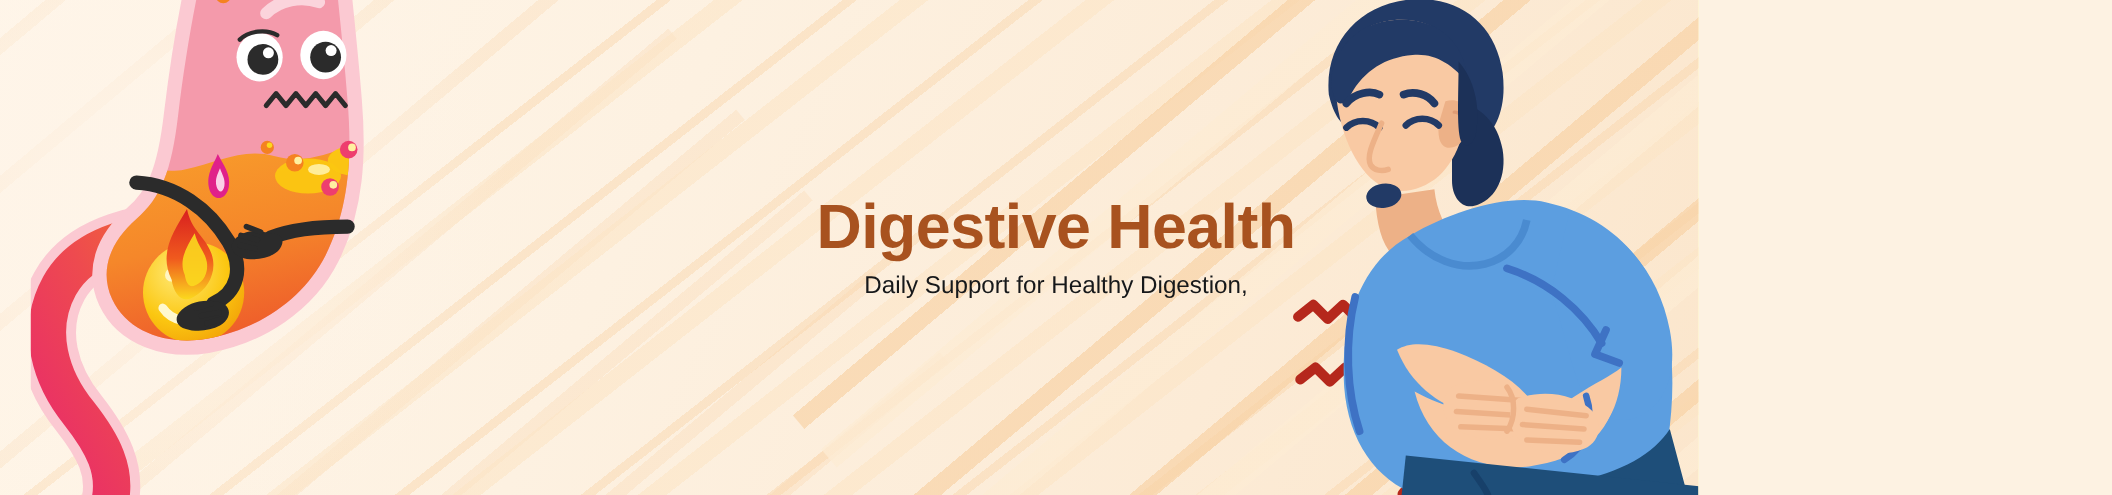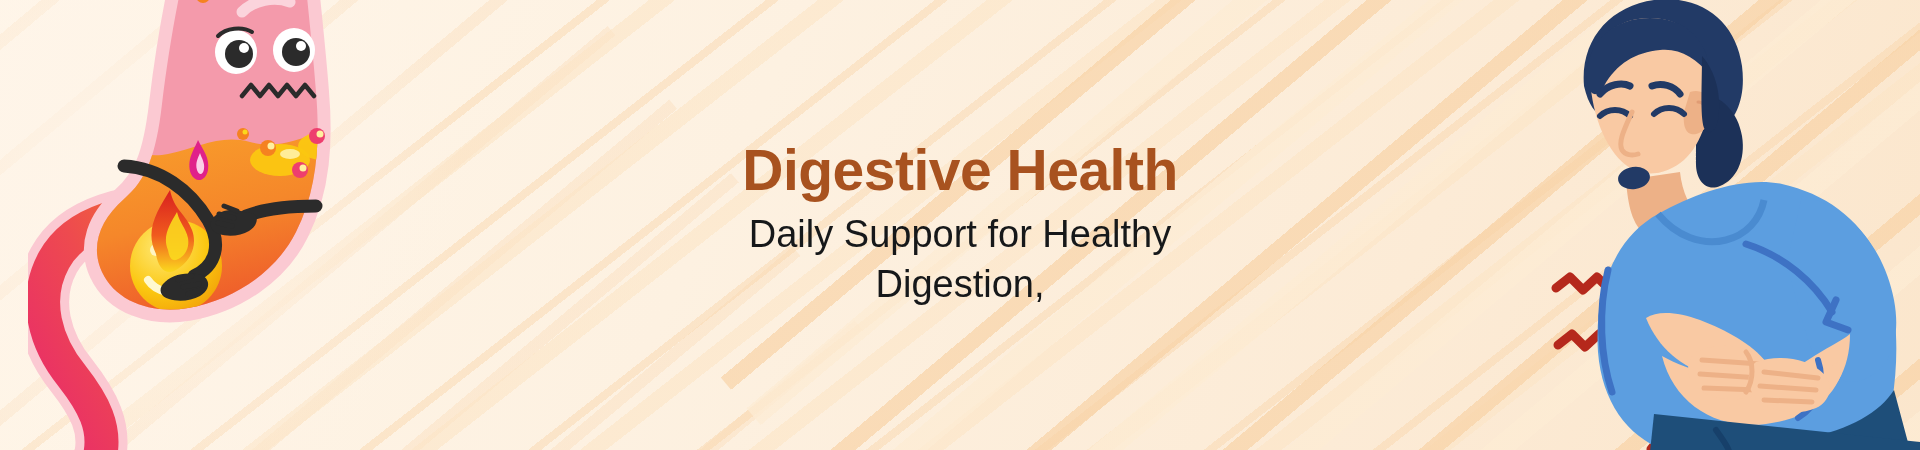--- a/index.html
+++ b/index.html
@@ -2,21 +2,21 @@
 <html><head>
 <meta charset="utf-8">
 <style>
   html,body{margin:0;padding:0;}
   body{
     width:1920px;height:450px;overflow:hidden;
     font-family:"Liberation Sans", sans-serif;
     background:#FDF2E2;
   }
   #banner{
-    position:relative;width:1920px;height:450px;overflow:hidden;
+    position:relative;width:1544px;height:450px;overflow:hidden;
     background:#fef9c3;
   }
   
   .bg-base{
     position:absolute;inset:0;
     background:linear-gradient(115deg,#FFF6E9 0%,#FDF1E1 38%,#FCEBD6 72%,#FBE6CC 100%);
   }
   .stripes-a{
     position:absolute;left:-300px;top:-220px;width:2600px;height:950px;
     transform:rotate(-38deg);transform-origin:center;
@@ -77,21 +77,21 @@
     position:absolute;left:0;top:0;width:1920px;height:450px;
     display:flex;flex-direction:column;align-items:center;justify-content:center;
     pointer-events:none;
   }
   .title{
     font-size:57px;font-weight:700;letter-spacing:-0.5px;
     color:#A8521F;line-height:1.05;margin:0 0 8px 0;
     text-align:center;
   }
   .subtitle{
-    font-size:38px;font-weight:500;color:#16181A;
+    font-size:22px;font-weight:500;color:#16181A;
     line-height:1.32;text-align:center;margin:0;
     max-width:560px;
   }
 
   
   .stomach-art{position:absolute;left:28px;top:-16px;width:360px;height:470px;}
 
   
   .woman-art{position:absolute;right:0px;top:0px;width:370px;height:450px;}
 </style>

